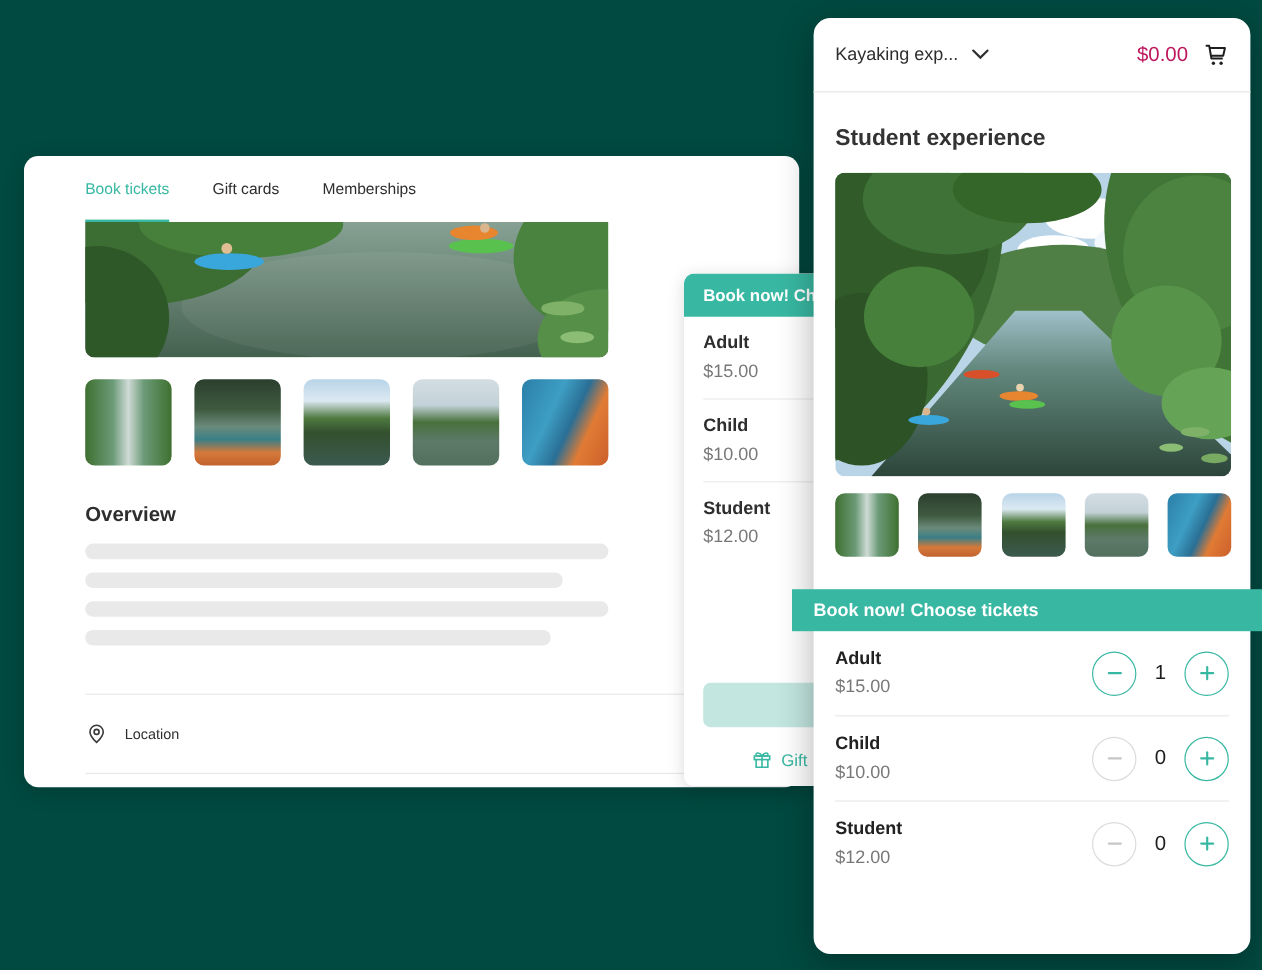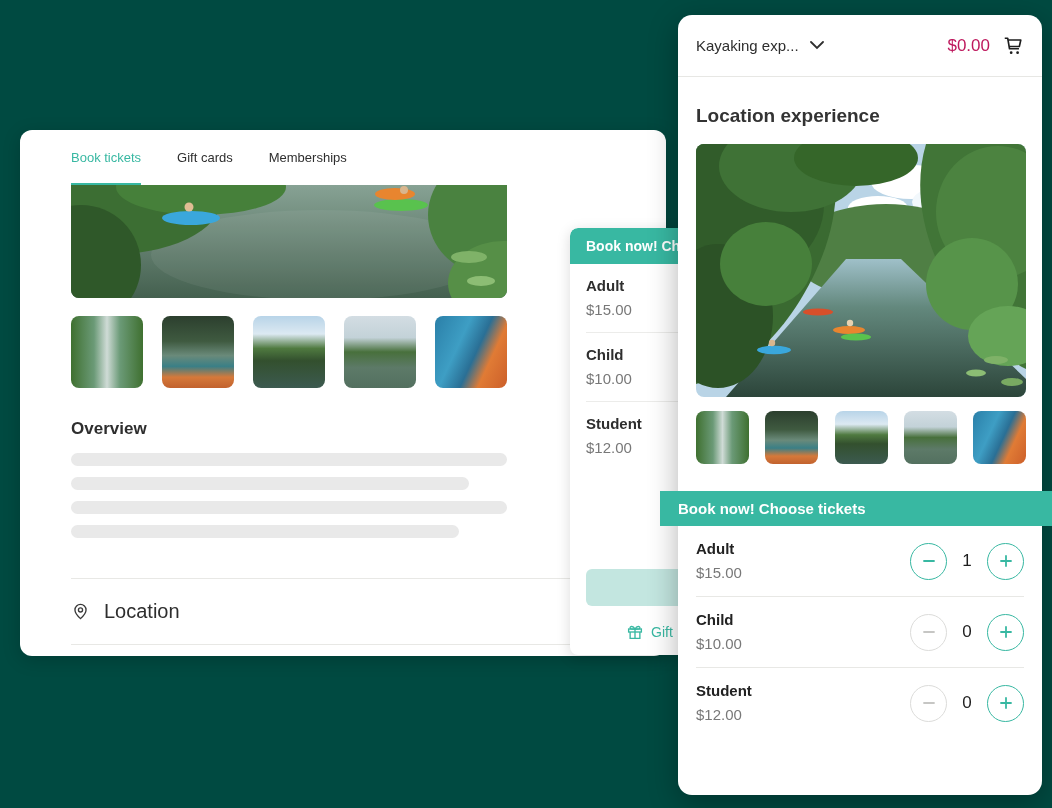--- a/index.html
+++ b/index.html
@@ -25,21 +25,21 @@
   .thumbs{display:flex;justify-content:space-between;}
   .thumbs-left{width:436px;margin-top:18px;}
   .thumb{border-radius:8px;}
   .thumbs-left .thumb{width:72px;height:72px;}
   .overview-title{margin-top:30px;font-size:17px;font-weight:700;color:var(--text-dark);line-height:22px;}
   .skeletons{margin-top:13px;}
   .skel{height:13px;border-radius:7px;background:var(--skeleton);margin-bottom:11px;}
   .divider{height:1px;background:var(--divider);}
   .div-1{margin-top:40px;}
   .location-row{display:flex;align-items:center;gap:14px;height:66px;color:var(--text-dark);
-    font-size:20px;cursor:pointer;border-bottom:1px solid var(--divider);}
+    font-size:12px;cursor:pointer;border-bottom:1px solid var(--divider);}
   .location-row .chev{margin-left:auto;color:#3a3a3a;}
 
   
   .mid-card{position:absolute;left:570px;top:228px;width:140px;height:427px;background:#fff;
     border-radius:8px;box-shadow:0 3px 14px rgba(0,0,0,.15);z-index:2;overflow:hidden;}
   .mid-banner{height:36px;background:var(--accent);border-radius:8px 8px 0 0;color:#fff;
     font-size:14px;font-weight:700;line-height:36px;padding-left:16px;white-space:nowrap;overflow:hidden;}
   .mrow{margin-left:16px;padding:12px 0;border-bottom:1px solid #ECECEA;}
   .mrow.last{border-bottom:none;}
   .mname{font-size:15px;font-weight:700;color:var(--text-dark);line-height:20px;}
@@ -198,21 +198,21 @@
             <path d="M3 3.5h3.2l2 11.5h10.3"></path>
             <path d="M6.8 5.5h13.7l-1.6 7H8"></path>
             <circle cx="10" cy="19.3" r="1.5" fill="currentColor" stroke="none"></circle>
             <circle cx="17" cy="19.3" r="1.5" fill="currentColor" stroke="none"></circle>
           </svg>
         </span>
       </div>
     </header>
 
     <div class="panel-body">
-      <h2 class="event-title">Location experience</h2>
+      <h2 class="event-title">Student experience</h2>
 
       <div class="hero hero-right">
         <svg viewBox="0 0 330 253" preserveAspectRatio="none">
           <defs>
             <linearGradient id="waterR" x1="0" y1="0" x2="0" y2="1">
               <stop offset="0" stop-color="#9fc0c9"></stop>
                 <stop offset="0.35" stop-color="#63887d"></stop>
                 <stop offset="1" stop-color="#2c453a"></stop>
             </linearGradient>
           </defs>

